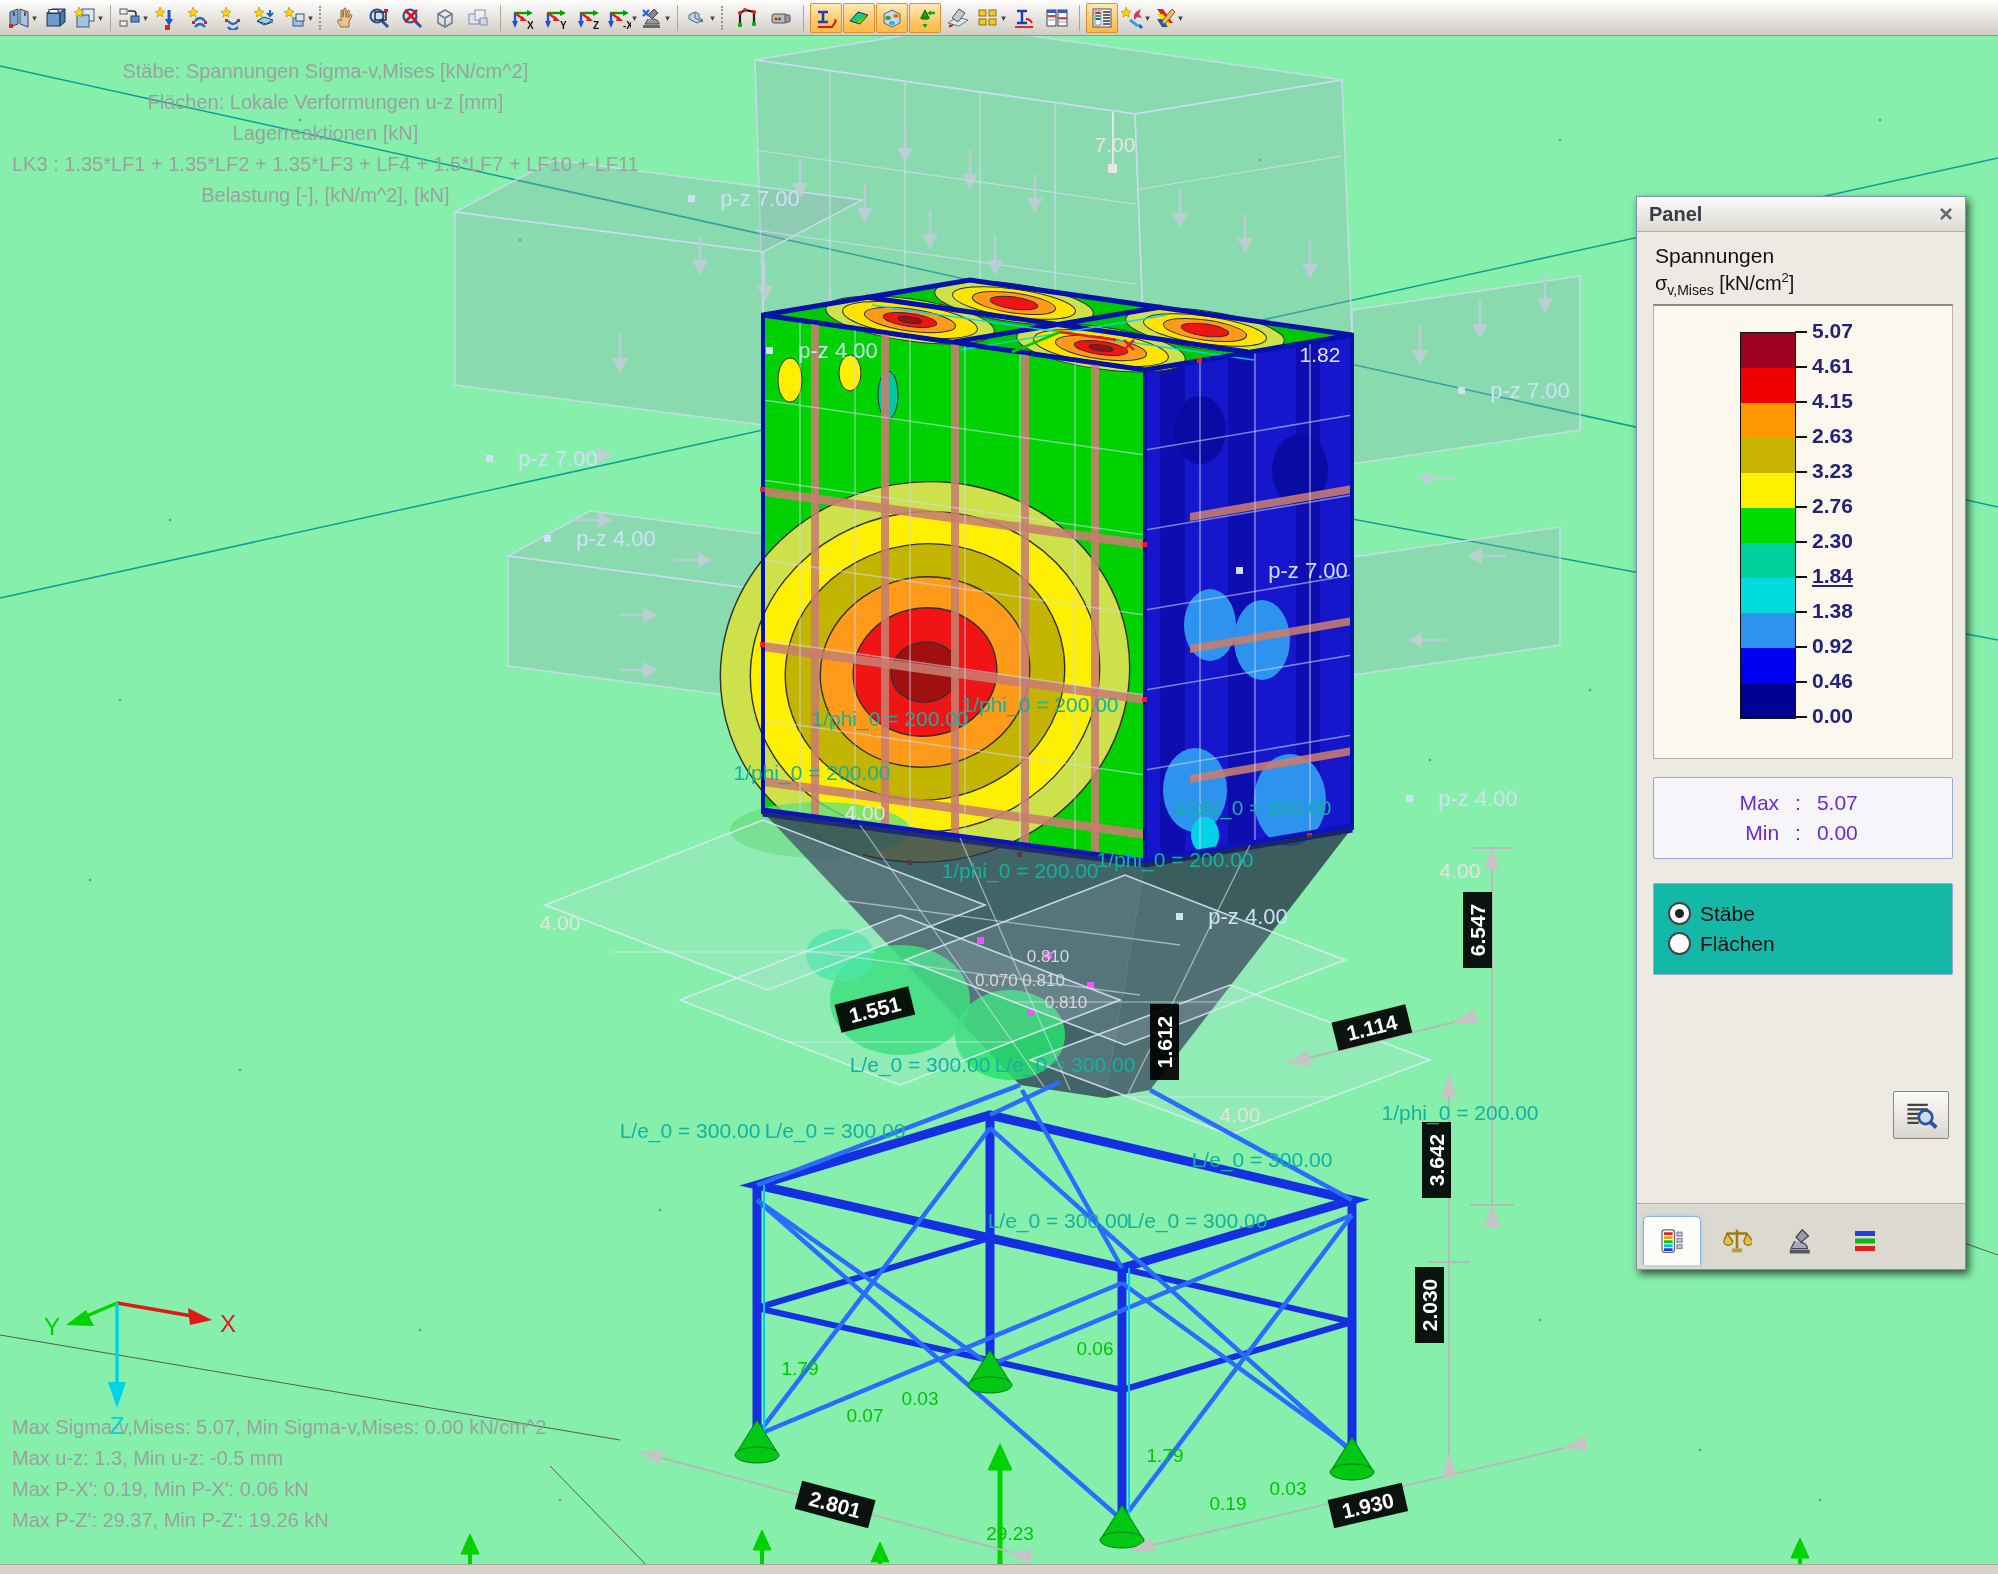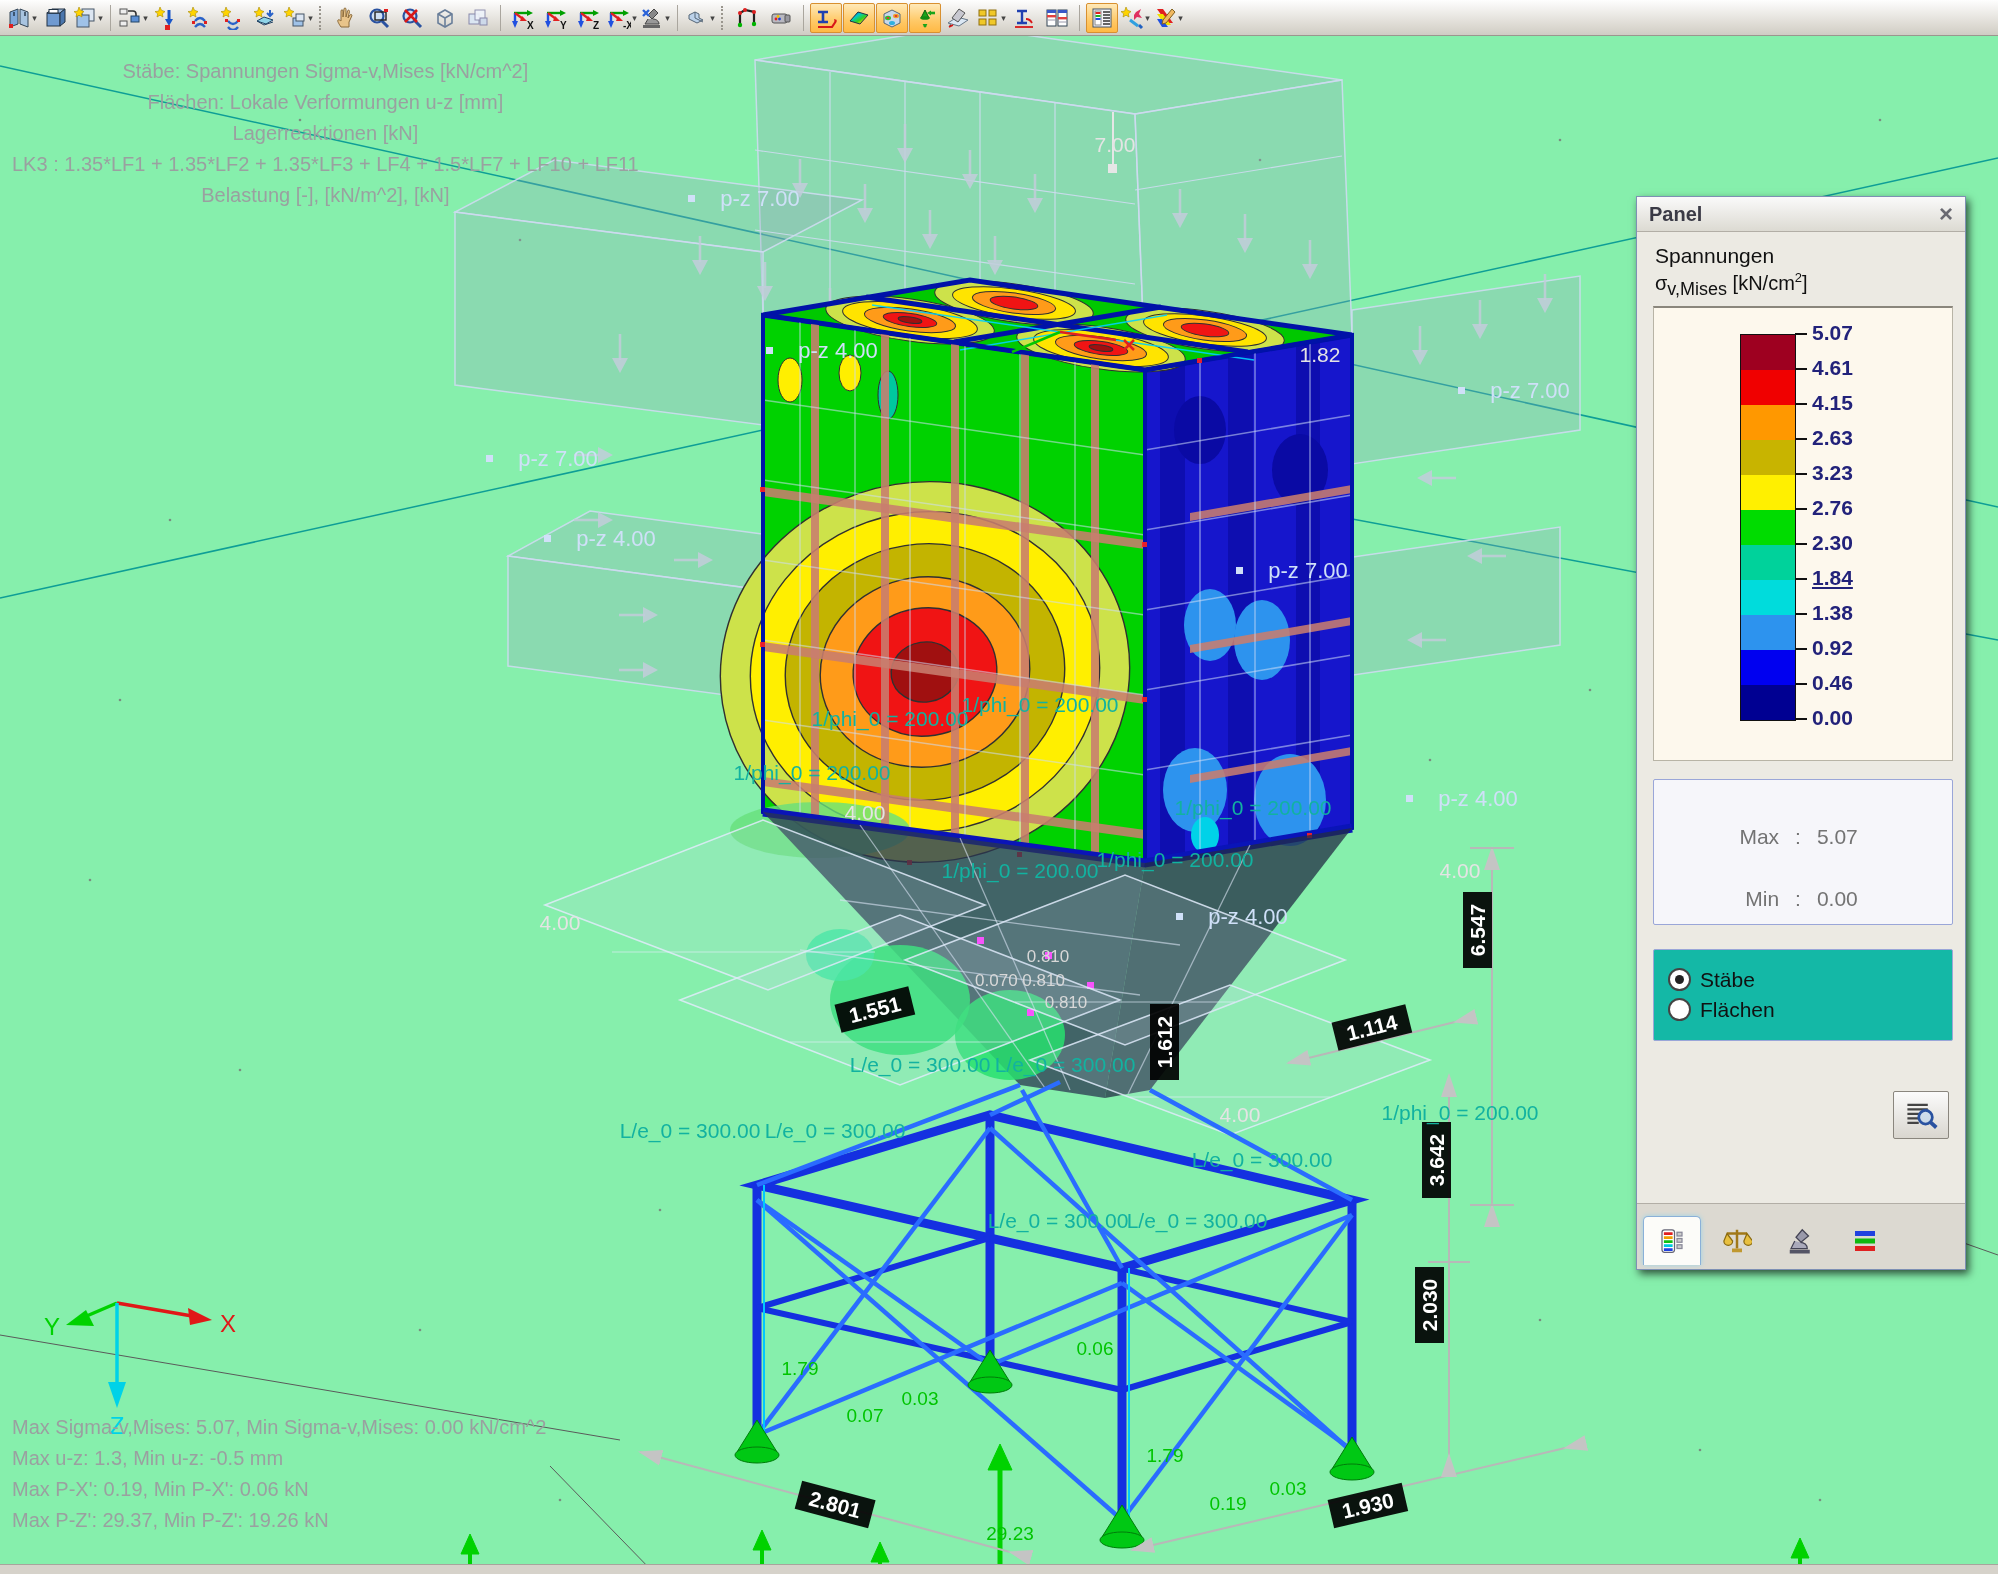--- a/index.html
+++ b/index.html
@@ -31,30 +31,30 @@
   
   #panel{position:absolute;left:1636px;top:196px;width:330px;height:1074px;z-index:20;
     background:#eceae3;border:1px solid #7e90b4;box-shadow:3px 4px 8px rgba(0,0,0,.65);
     display:flex;flex-direction:column;box-sizing:border-box;}
   #ptitle{height:34px;background:linear-gradient(#fafafa,#dcdad2);border-bottom:1px solid #b2aea6;
     display:flex;align-items:center;padding:0 12px;font-weight:bold;font-size:20px;color:#3a3a46;flex:0 0 auto;}
   #pclose{margin-left:auto;color:#6a6a72;font-size:24px;line-height:20px;cursor:default;}
   #pbody{flex:1;padding:8px 12px 0 16px;display:flex;flex-direction:column;position:relative;}
   .ltitle{font-size:21px;color:#111;margin:4px 0 2px 2px;}
   .lsigma{font-size:20px;color:#111;margin:0 0 6px 2px;}
-  .lsigma sub{font-size:18px;} .lsigma sup{font-size:13px;}
+  .lsigma sub{font-size:14px;} .lsigma sup{font-size:13px;}
   #scalebox{background:#fdf8ed;border:1px solid #b8b4a6;border-top:2px solid #8a867c;
     height:452px;position:relative;flex:0 0 auto;}
   .scell{width:54px;height:35px;}
   #sbar{position:absolute;left:86px;top:26px;border:1px solid #111;}
   .stick{position:absolute;height:2px;background:#111;width:12px;left:141px;}
   .sval{position:absolute;left:158px;font-size:21px;font-weight:bold;color:#22227a;}
   #statsbox{margin-top:18px;background:#f6f6fa;border:1px solid #9aa6d8;border-radius:2px;
     padding:10px 0;flex:0 0 auto;}
-  .srow{display:flex;justify-content:center;gap:16px;font-size:21px;color:#737373;line-height:30px;margin-top:32px;}
+  .srow{display:flex;justify-content:center;gap:16px;font-size:21px;color:#6d28d9;line-height:30px;}
   .srow .sl{width:52px;text-align:right;} .srow .sv{width:62px;text-align:left;}
   #optbox{margin-top:24px;background:#14b8a6;border:1px solid #9aa6d8;border-radius:2px;
     padding:12px 14px;flex:0 0 auto;}
   .orow{display:flex;align-items:center;gap:9px;font-size:21px;color:#111;margin:6px 0;}
   .radio{width:19px;height:19px;border-radius:50%;border:2px solid #444;background:#fff;
     display:flex;align-items:center;justify-content:center;flex:0 0 auto;}
   .radio.sel::after{content:"";width:9px;height:9px;border-radius:50%;background:#222;}
   #detailbtn{position:absolute;right:16px;bottom:64px;width:54px;height:46px;
     background:linear-gradient(#fbfbfb,#d9d6cf);border:1px solid #8a867e;border-radius:2px;
     display:flex;align-items:center;justify-content:center;}

